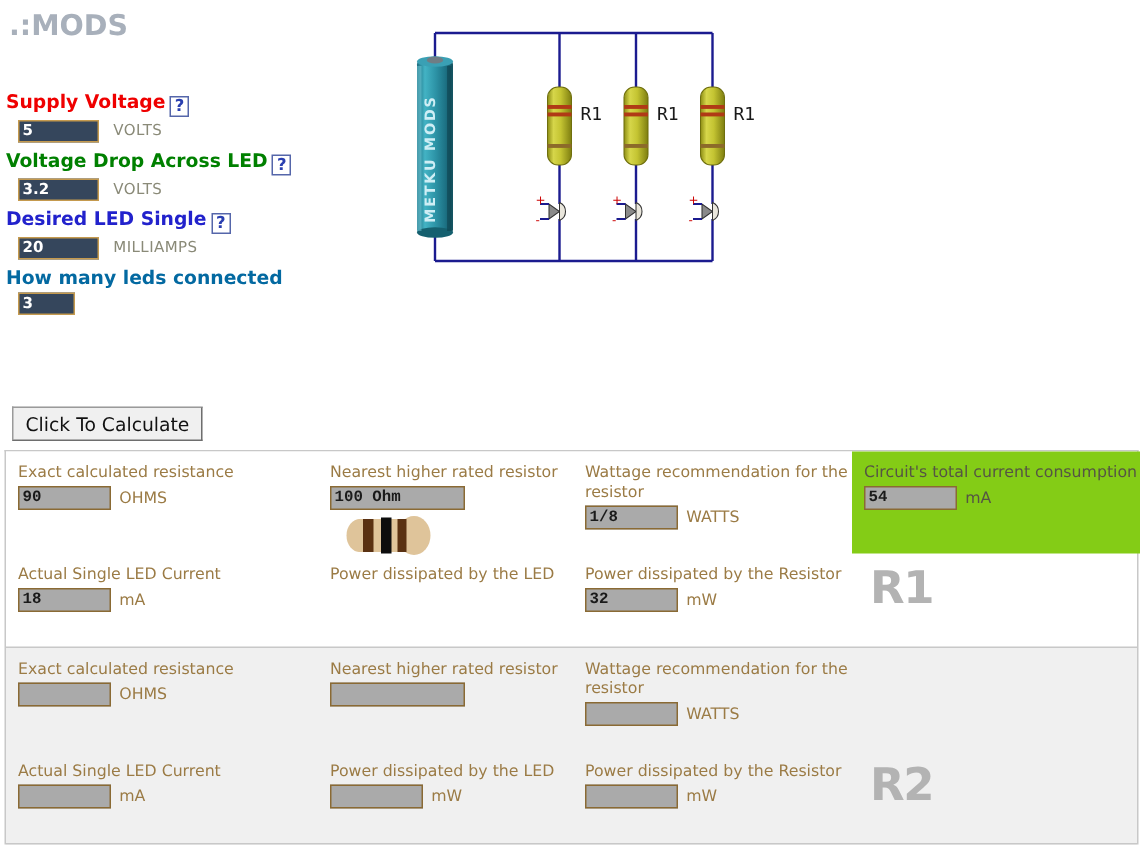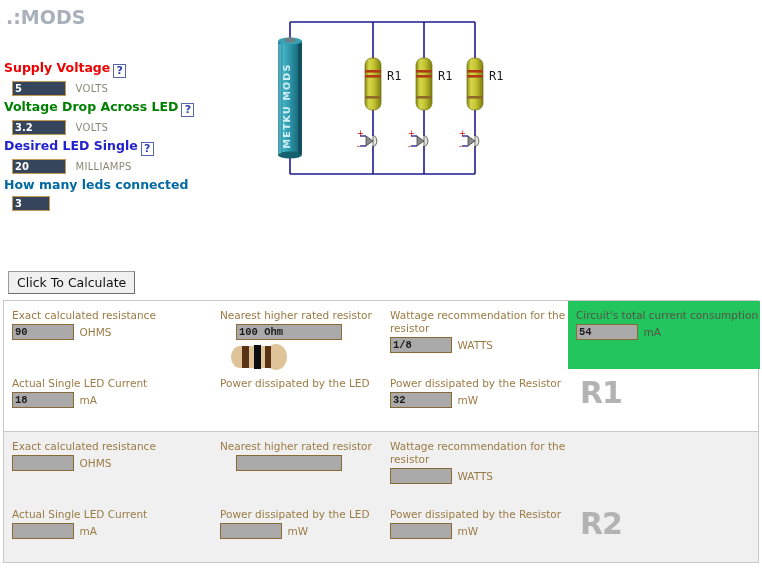--- a/index.html
+++ b/index.html
@@ -178,32 +178,32 @@
     border: 1px solid #8a6a34;
     color: #1a1a1a;
     font-size: 10.5px;
     font-weight: bold;
     padding: 0 2px;
     box-sizing: border-box;
     vertical-align: middle;
     font-family: Liberation Mono, monospace;
     outline: none;
   }
-  .resbox.wide { width: 106px; margin-left: 16px; }
+  .resbox.wide { width: 90px; }
   .res-unit {
     display: inline-block;
     color: #9b7b45;
     font-size: 10.5px;
     margin-left: 2px;
     vertical-align: middle;
   }
 
   
   .green-cell {
-    background: #22c55e;
+    background: #84cc16;
   }
   .green-cell .res-label { color: #555544; }
   .green-cell .res-unit  { color: #555544; }
 
   .rtag {
     position: absolute;
     left: 12px;
     top: 6px;
     font-size: 30px;
     font-weight: bold;

